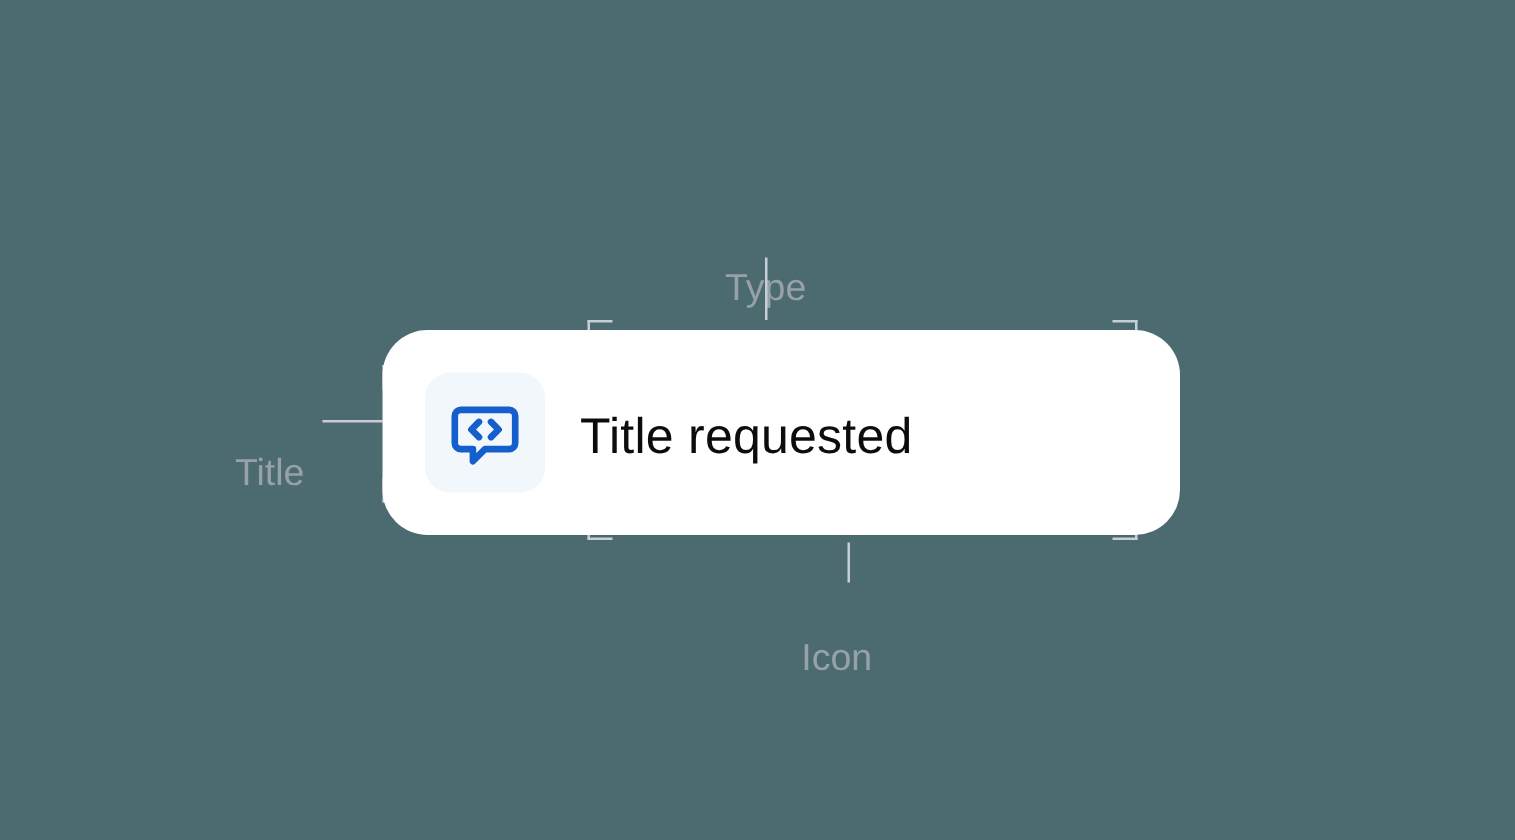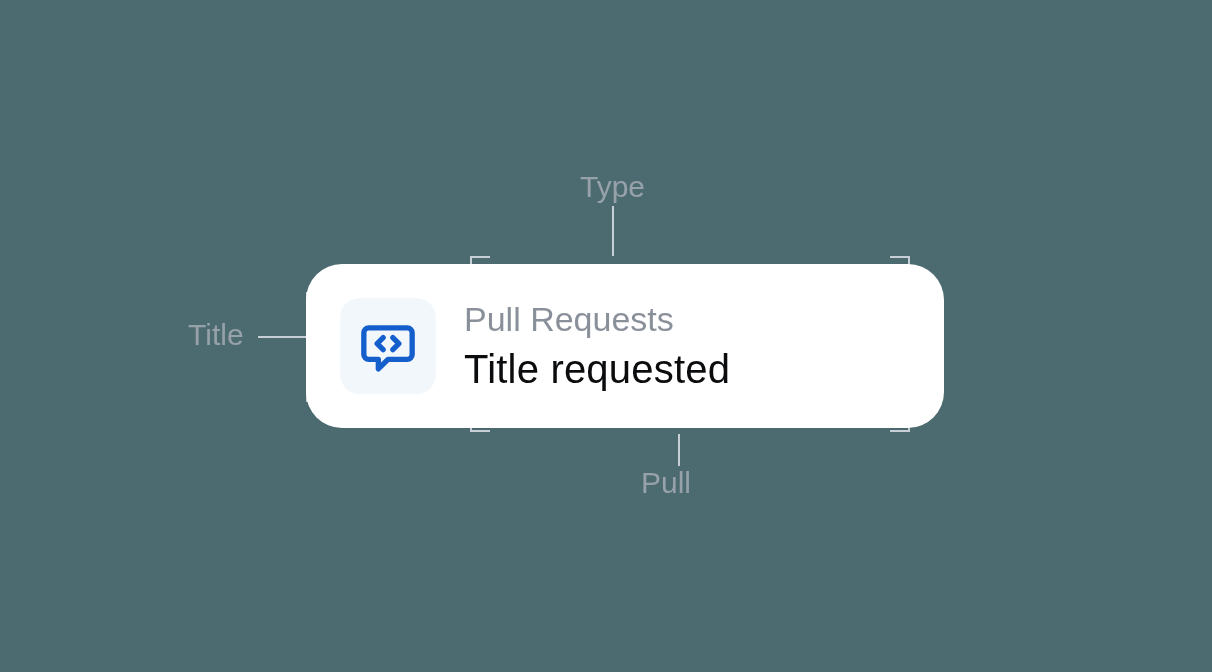--- a/index.html
+++ b/index.html
@@ -47,21 +47,21 @@
     .text-col {
       margin-left: 28px;
       display: flex;
       flex-direction: column;
       justify-content: center;
     }
     .type-line  { color: #8a9099; font-size: 34px; font-weight: 400; line-height: 40px; }
     .title-line { color: #0b0c0e; font-size: 40px; font-weight: 500; line-height: 48px; margin-top: 6px; letter-spacing: .2px; }
 
     
-    .anno-label { position: absolute; color: #97a1aa; font-size: 30px; font-weight: 400; }
+    .anno-label { position: absolute; color: #97a1aa; font-size: 30px; font-weight: 400; margin-top: 44px; }
     .l-type  { left: 580px;  top: 170px; }
     .l-icon  { left: 188px;  top: 318px; }
     .l-title { left: 641px;  top: 466px; }
 
     
     .anno-line, .br { position: absolute; background: #c7ced5; }
 
     
     .corner { position: absolute; width: 20px; height: 20px; }
     .corner::before, .corner::after { content:""; position:absolute; background:#c7ced5; }
@@ -94,21 +94,21 @@
     .icon-bl  { left: 306px; top: 382px; }
     .icon-stem{ left: 258px; top: 336px; width:48px;  height:2px; }
   </style>
 </head>
 <body>
 
 <div class="stage">
 
   <div class="anno-label l-type">Type</div>
   <div class="anno-label l-icon">Title</div>
-  <div class="anno-label l-title">Pull</div>
+  <div class="anno-label l-title">Icon</div>
 
   <div class="anno-line type-stem"></div>
   <div class="corner tl type-tl"></div>
   <div class="corner tr type-tr"></div>
 
   <div class="anno-line title-stem"></div>
   <div class="corner bl title-bl"></div>
   <div class="corner brr title-br"></div>
 
   <div class="anno-line icon-stem"></div>
@@ -121,17 +121,16 @@
         <svg width="58" height="58" viewBox="0 0 24 24" fill="none" stroke="#155fcd" stroke-width="2.2" stroke-linecap="round" stroke-linejoin="round">
 
           <path d="M4 4.5 h16 a2 2 0 0 1 2 2 v9 a2 2 0 0 1 -2 2 H12 l-4 4 v-4 H4 a2 2 0 0 1 -2 -2 v-9 a2 2 0 0 1 2 -2 z"></path>
 
           <polyline points="10 8.5 7.5 11 10 13.5"></polyline>
           <polyline points="14 8.5 16.5 11 14 13.5"></polyline>
         </svg>
       </span>
     </div>
     <div class="text-col">
-      <div class="type-line">Pull Requests</div>
       <div class="title-line">Title requested</div>
     </div>
   </div>
 </div>
 
 </body></html>

